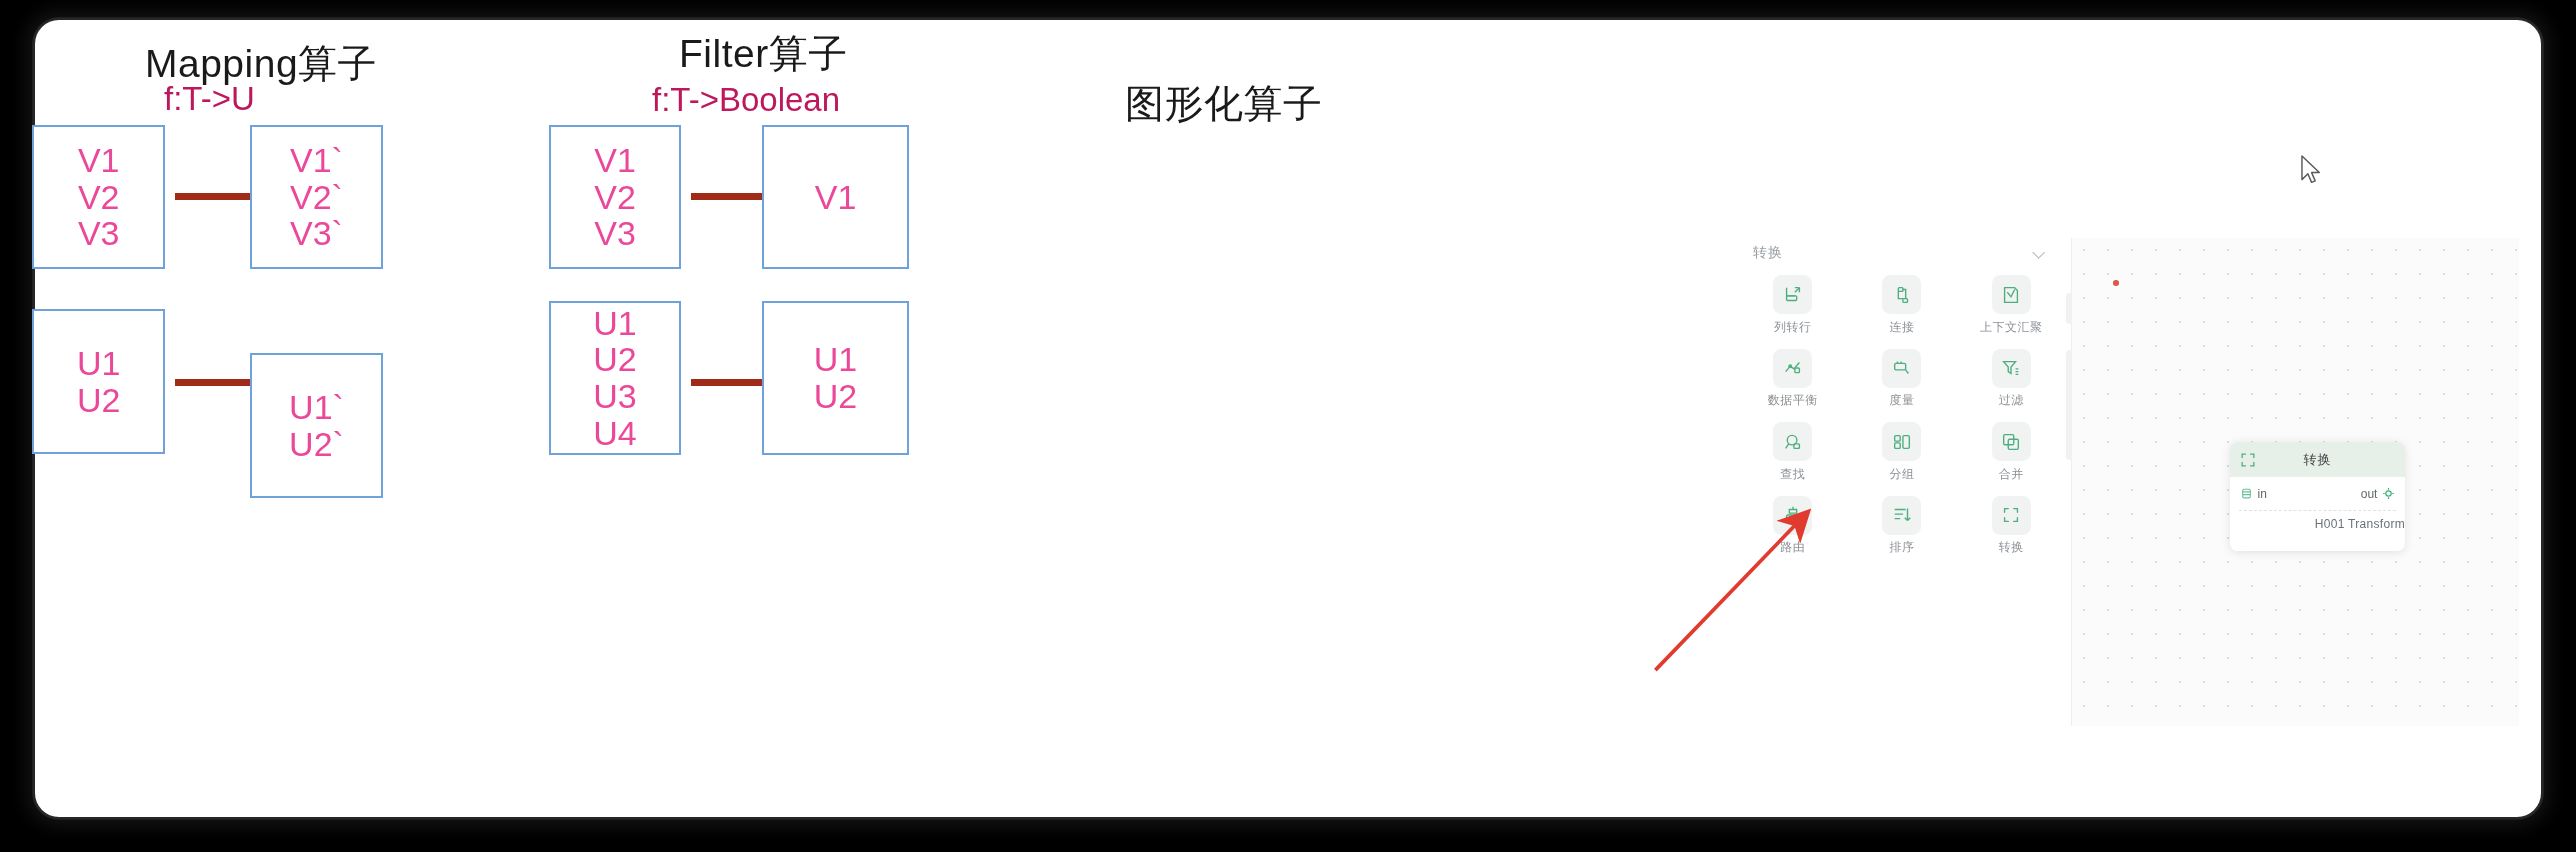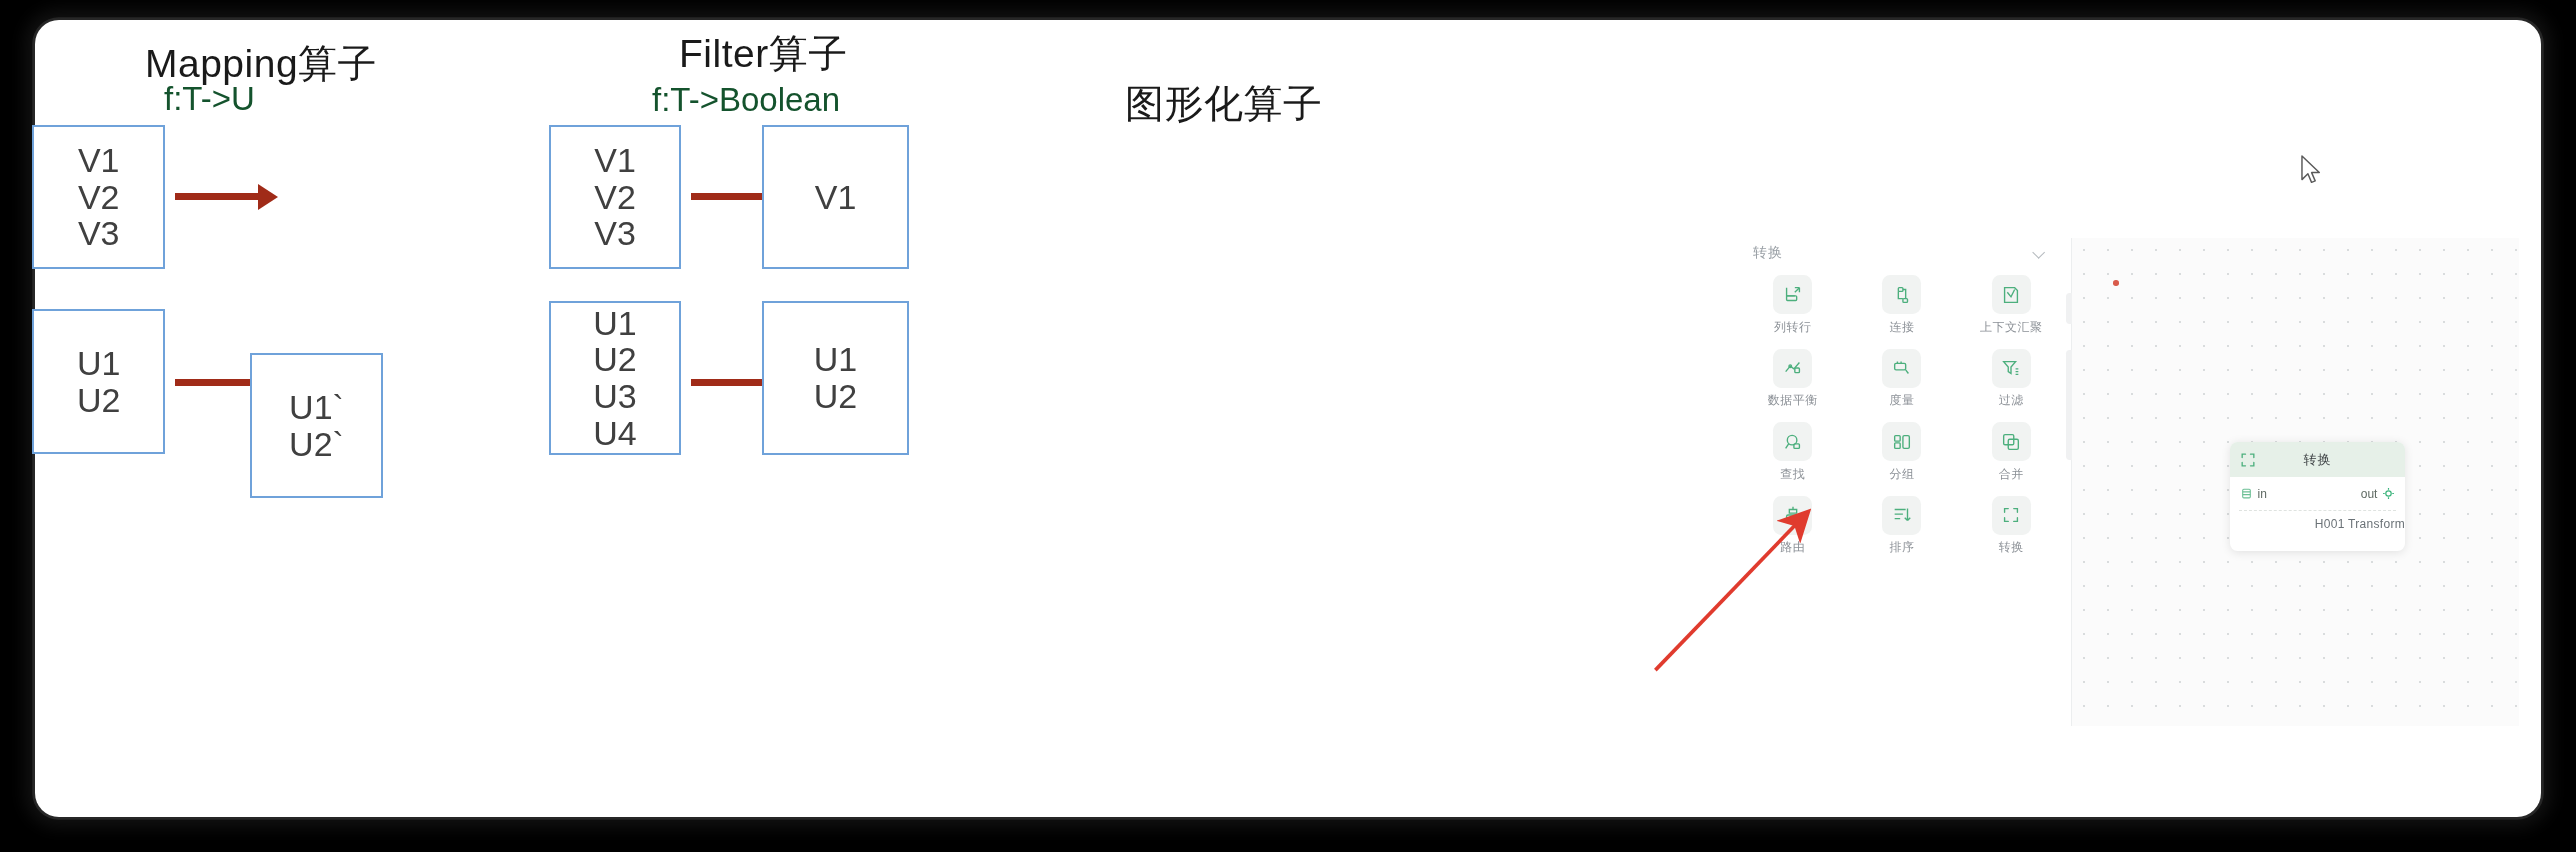--- a/index.html
+++ b/index.html
@@ -16,32 +16,32 @@
     box-shadow:0 0 0 2.8px rgba(255,255,255,.10),
                0 0 16.6px 9.2px rgba(255,255,255,.07);
   }
 
   
   .ttl{
     position:absolute;color:#1a1a1a;white-space:nowrap;
     font-size:37px;letter-spacing:0.5px;
   }
   .sub{
-    position:absolute;color:#14532d;white-space:nowrap;font-size:33px;
+    position:absolute;color:#be185d;white-space:nowrap;font-size:33px;
   }
   .ttl-cn{font-size:39px;}
 
   
   .vbox{
     position:absolute;border:2.8px solid #6FA2DA;background:#fff;
     display:flex;flex-direction:column;align-items:center;justify-content:center;
     box-sizing:border-box;
   }
   .vbox span{
-    display:block;font-size:34px;color:#404040;line-height:1.08;
+    display:block;font-size:34px;color:#ec4899;line-height:1.08;
     text-align:right;white-space:nowrap;
   }
 
   
   .arr{position:absolute;height:11px;}
   .arr .shaft{position:absolute;left:0;top:1.8px;height:7.4px;background:#A02B18;}
   .arr .head{
     position:absolute;top:-7.4px;width:0;height:0;
     border-top:13px solid transparent;border-bottom:13px solid transparent;
     border-left:20px solid #A02B18;
@@ -157,20 +157,25 @@
     <div class="sub" style="left:129px;top:60px;">f:T-&gt;U</div>
 
     <div class="vbox" style="left:-2.8px;top:105px;width:133px;height:144px;">
       <span>V1</span>
       <span>V2</span>
       <span>V3</span>
     </div>
     <div class="arr" style="left:140px;top:171px;width:103px;">
       <div class="shaft" style="width:85px;"></div>
         <div class="head" style="left:83px;"></div>
+    </div>
+    <div class="vbox" style="left:215px;top:105px;width:133px;height:144px;">
+      <span>V1`</span>
+      <span>V2`</span>
+      <span>V3`</span>
     </div>
 
     <div class="vbox" style="left:-2.8px;top:289px;width:133px;height:145px;">
       <span>U1</span>
       <span>U2</span>
     </div>
     <div class="arr" style="left:140px;top:357px;width:103px;">
       <div class="shaft" style="width:85px;"></div>
         <div class="head" style="left:83px;"></div>
     </div>

